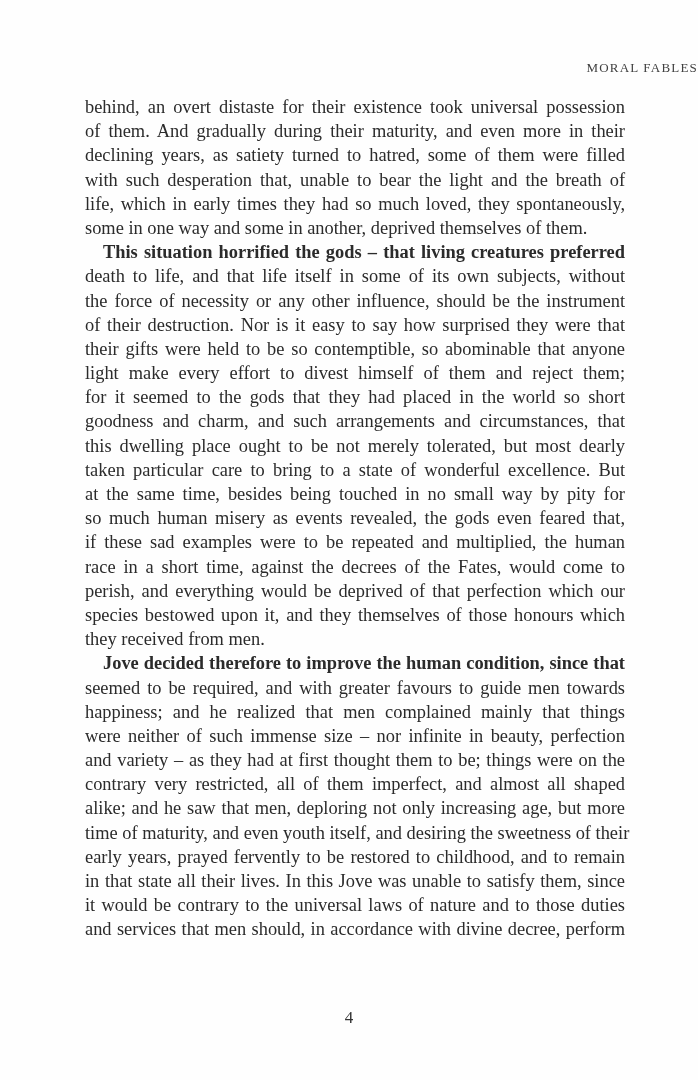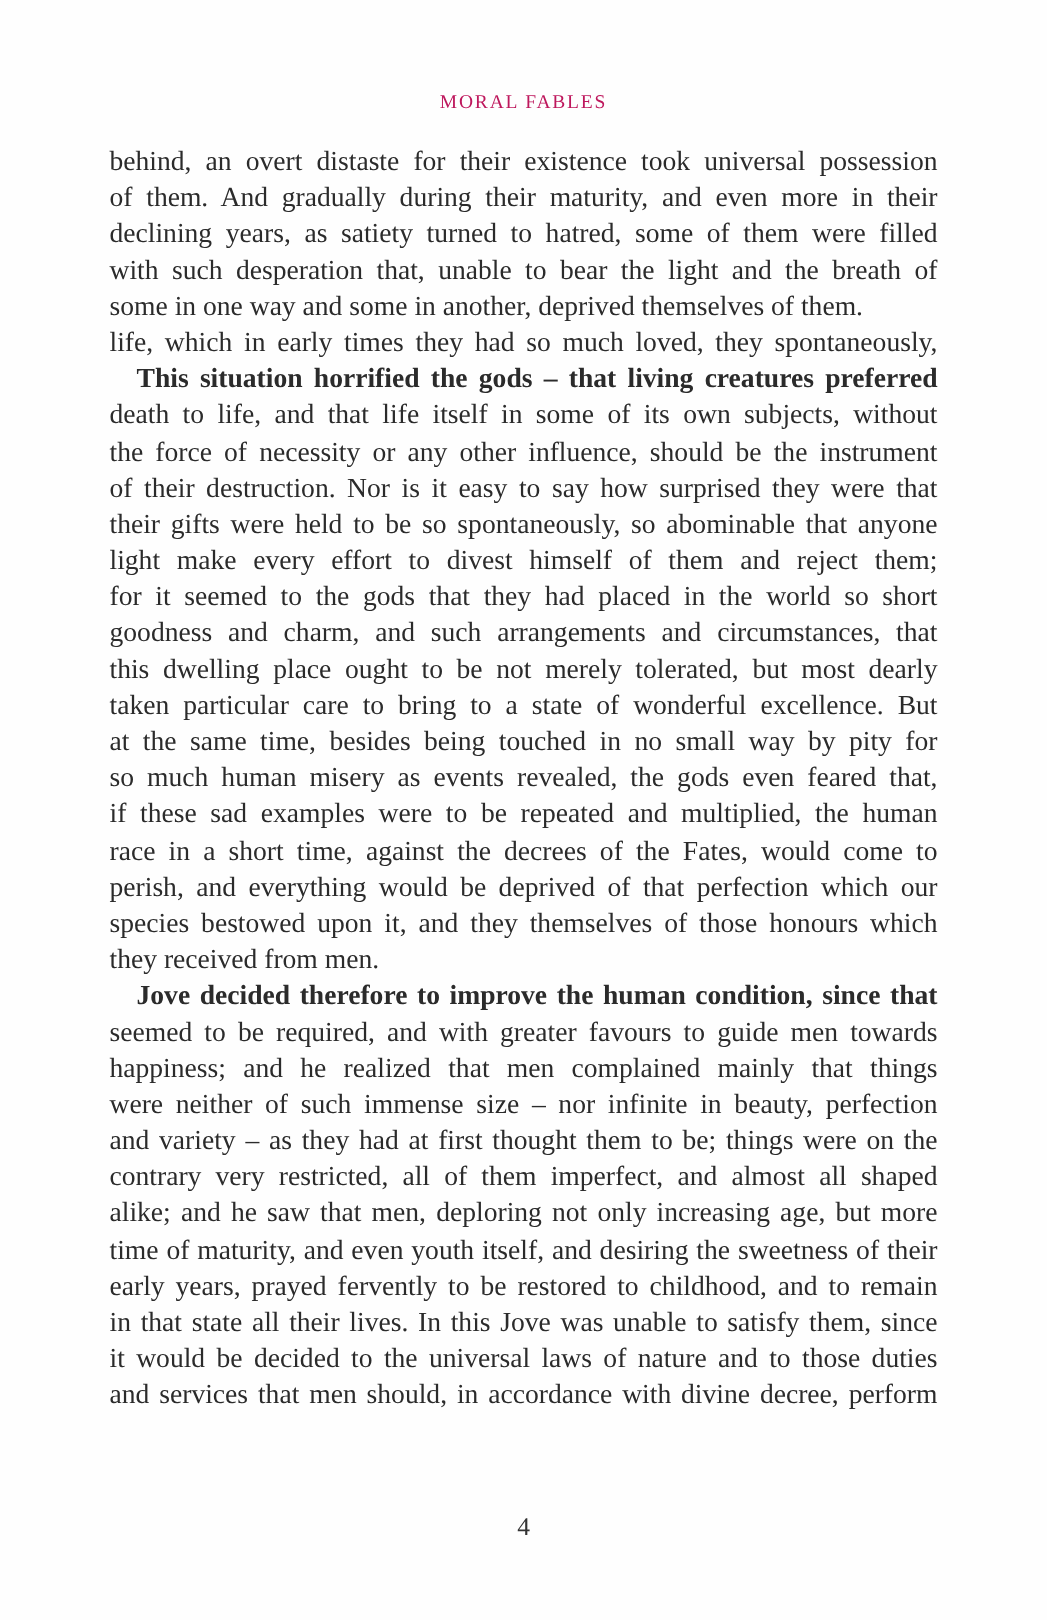--- a/index.html
+++ b/index.html
@@ -19,39 +19,40 @@
       position: absolute;
       left: 0; top: 0;
       width: 698px; height: 1080px;
       background: #fefefe;
     }
     .running-head {
       position: absolute;
       top: 60px;
       left: 0;
       width: 698px;
-      text-align: center;
+      text-align: right;
       font-size: 13px;
       letter-spacing: 1.2px;
-      color: #be185d;
+      color: #404040;
     }
     .text-block {
       position: absolute;
       top: 95px;
       left: 73px;
       width: 552px;
     }
     .line {
       display: block;
       height: 24.2px;
       line-height: 24.2px;
       font-size: 18.4px;
       white-space: nowrap;
       text-align: justify;
       text-align-last: justify;
+      margin-left: 12px;
     }
     .line.last {
       text-align-last: left;
     }
     .line.indent {
       padding-left: 18px;
       font-weight: bold;
     }
     .folio {
       position: absolute;
@@ -69,30 +70,30 @@
 <div class="page">
   <div class="running-head">MORAL FABLES</div>
 
   <div class="text-block">
 
     <div class="paragraph">
       <span class="line">behind, an overt distaste for their existence took universal possession</span>
       <span class="line">of them. And gradually during their maturity, and even more in their</span>
       <span class="line">declining years, as satiety turned to hatred, some of them were filled</span>
       <span class="line">with such desperation that, unable to bear the light and the breath of</span>
+      <span class="line">life, which in early times they had so much loved, they spontaneously,</span>
       <span class="line last">some in one way and some in another, deprived themselves of them.</span>
-      <span class="line">life, which in early times they had so much loved, they spontaneously,</span>
     </div>
 
     <div class="paragraph">
       <span class="line indent">This situation horrified the gods – that living creatures preferred</span>
       <span class="line">death to life, and that life itself in some of its own subjects, without</span>
       <span class="line">the force of necessity or any other influence, should be the instrument</span>
       <span class="line">of their destruction. Nor is it easy to say how surprised they were that</span>
-      <span class="line">their gifts were held to be so spontaneously, so abominable that anyone</span>
+      <span class="line">their gifts were held to be so contemptible, so abominable that anyone</span>
       <span class="line">light make every effort to divest himself of them and reject them;</span>
       <span class="line">for it seemed to the gods that they had placed in the world so short</span>
       <span class="line">goodness and charm, and such arrangements and circumstances, that</span>
       <span class="line">this dwelling place ought to be not merely tolerated, but most dearly</span>
       <span class="line">taken particular care to bring to a state of wonderful excellence. But</span>
       <span class="line">at the same time, besides being touched in no small way by pity for</span>
       <span class="line">so much human misery as events revealed, the gods even feared that,</span>
       <span class="line">if these sad examples were to be repeated and multiplied, the human</span>
       <span class="line">race in a short time, against the decrees of the Fates, would come to</span>
       <span class="line">perish, and everything would be deprived of that perfection which our</span>
@@ -104,19 +105,19 @@
       <span class="line indent">Jove decided therefore to improve the human condition, since that</span>
       <span class="line">seemed to be required, and with greater favours to guide men towards</span>
       <span class="line">happiness; and he realized that men complained mainly that things</span>
       <span class="line">were neither of such immense size – nor infinite in beauty, perfection</span>
       <span class="line">and variety – as they had at first thought them to be; things were on the</span>
       <span class="line">contrary very restricted, all of them imperfect, and almost all shaped</span>
       <span class="line">alike; and he saw that men, deploring not only increasing age, but more</span>
       <span class="line">time of maturity, and even youth itself, and desiring the sweetness of their</span>
       <span class="line">early years, prayed fervently to be restored to childhood, and to remain</span>
       <span class="line">in that state all their lives. In this Jove was unable to satisfy them, since</span>
-      <span class="line">it would be decided to the universal laws of nature and to those duties</span>
+      <span class="line">it would be contrary to the universal laws of nature and to those duties</span>
       <span class="line">and services that men should, in accordance with divine decree, perform</span>
     </div>
   </div>
 
   <div class="folio">4</div>
 </div>
 
 </body></html>

